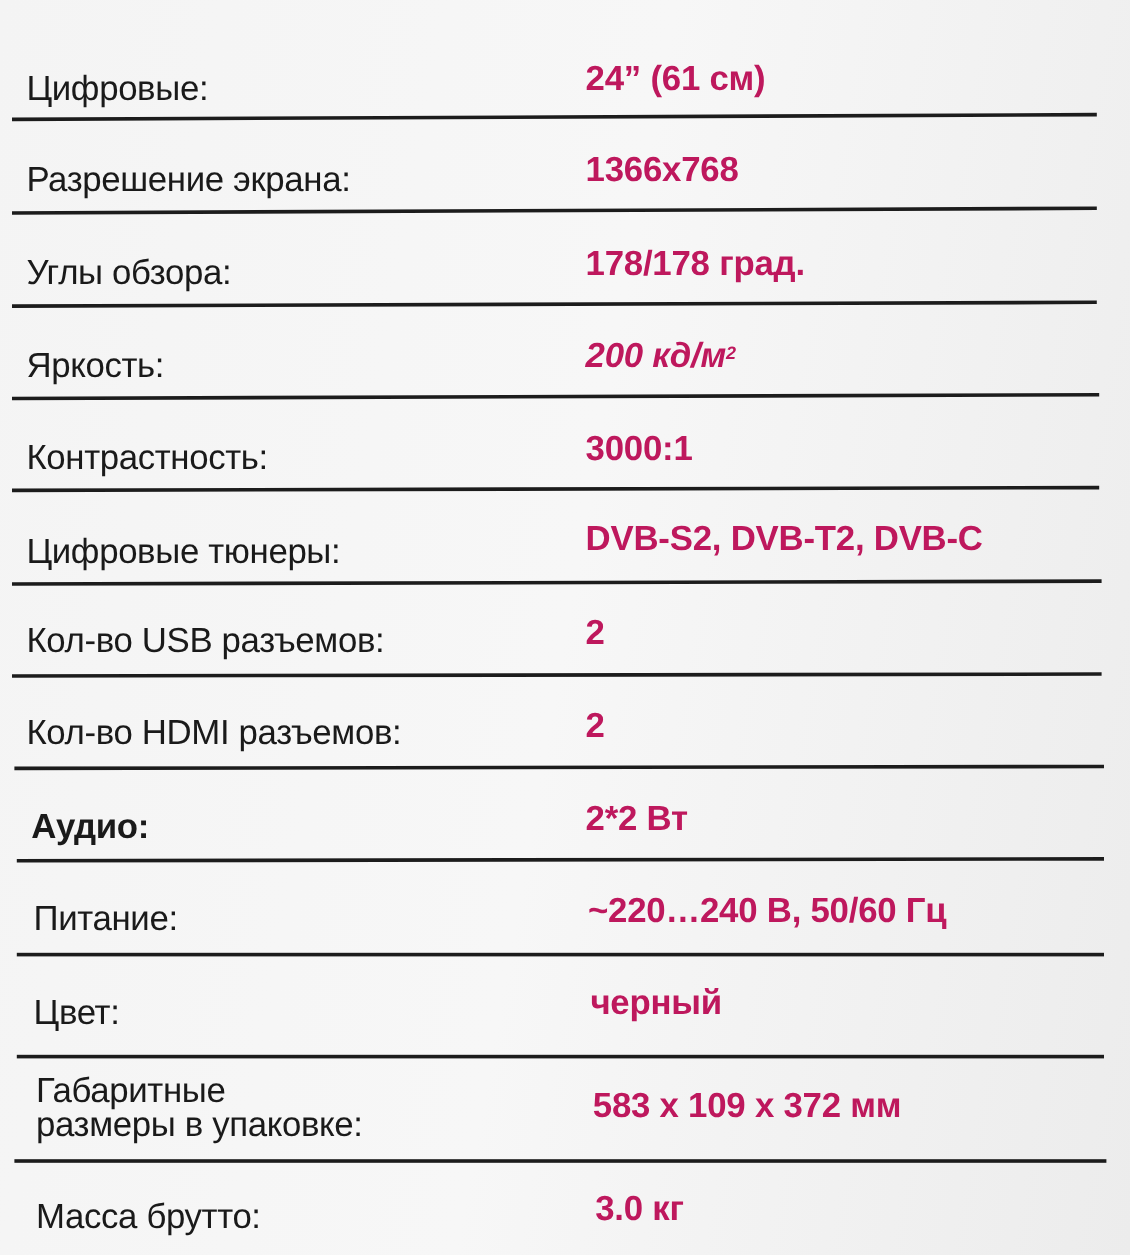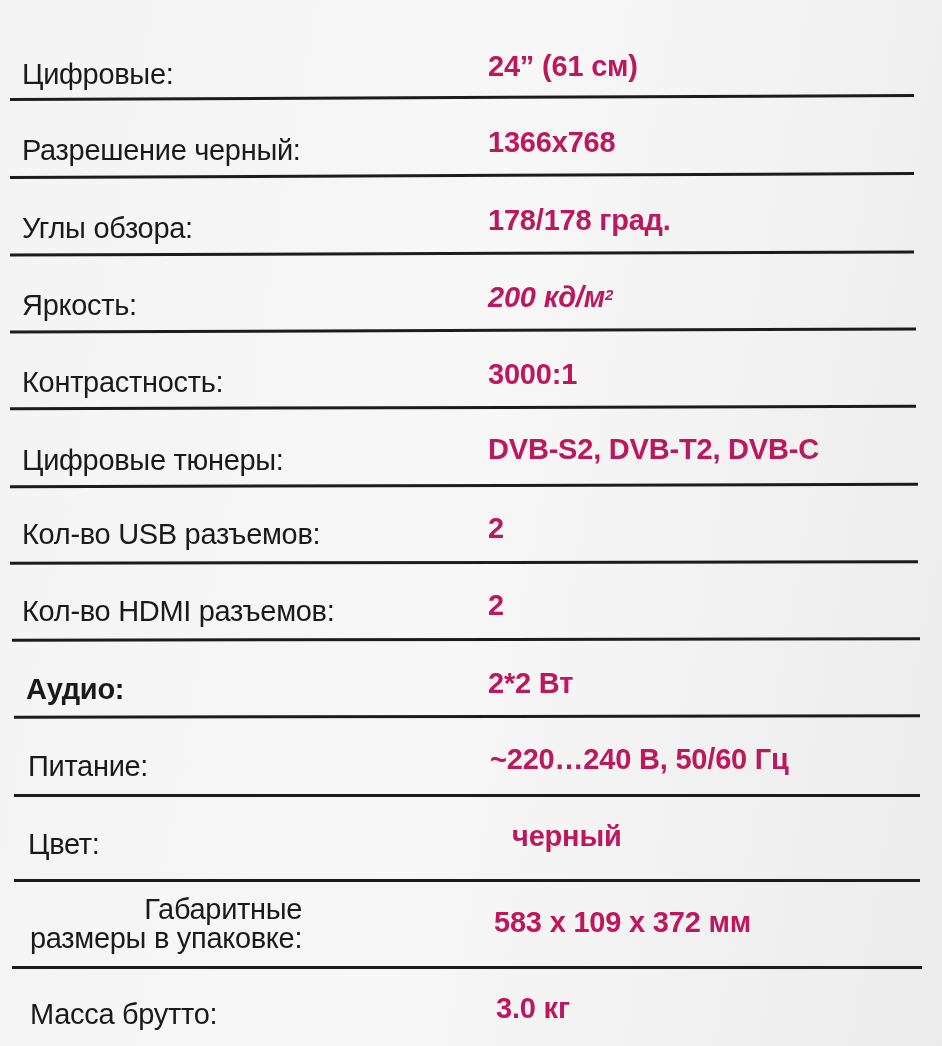--- a/index.html
+++ b/index.html
@@ -33,21 +33,21 @@
 
 <div>
 
   <div class="row">
     <span class="label" style="top:58px;">Цифровые:</span>
     <span class="value" style="top:50px;">24” (61 см)</span>
   </div>
   <div class="rule" style="top:96px; left:10px; width:904px; transform:rotate(-0.25deg);"></div>
 
   <div class="row">
-    <span class="label" style="top:134px;">Разрешение черный:</span>
+    <span class="label" style="top:134px;">Разрешение экрана:</span>
     <span class="value" style="top:126px;">1366x768</span>
   </div>
   <div class="rule" style="top:174px; left:10px; width:904px; transform:rotate(-0.25deg);"></div>
 
   <div class="row">
     <span class="label" style="top:212px;">Углы обзора:</span>
     <span class="value" style="top:204px;">178/178 град.</span>
   </div>
   <div class="rule" style="top:252px; left:10px; width:904px; transform:rotate(-0.2deg);"></div>
 
@@ -88,26 +88,26 @@
   <div class="rule" style="top:715px; left:14px; width:906px; transform:rotate(-0.1deg);"></div>
 
   <div class="row">
     <span class="label" style="top:750px; left:28px;">Питание:</span>
     <span class="value" style="top:743px; left:490px;">~220…240 В, 50/60 Гц</span>
   </div>
   <div class="rule" style="top:794px; left:14px; width:906px;"></div>
 
   <div class="row">
     <span class="label" style="top:828px; left:28px;text-align:center;">Цвет:</span>
-    <span class="value" style="top:820px; left:512px;">черный</span>
+    <span class="value" style="top:820px; left:492px;">черный</span>
   </div>
   <div class="rule" style="top:879px; left:14px; width:906px;"></div>
 
   <div class="row">
-    <span class="label" style="top:895px; left:30px; line-height:29px;text-align:right;"><span>Габаритные</span><br><span>размеры в упаковке:</span></span>
+    <span class="label" style="top:895px; left:30px; line-height:29px;"><span>Габаритные</span><br><span>размеры в упаковке:</span></span>
     <span class="value" style="top:906px; left:494px;">583 x 109 x 372 мм</span>
   </div>
   <div class="rule" style="top:966px; left:12px; width:910px;"></div>
 
   <div class="row">
     <span class="label" style="top:998px; left:30px;">Масса брутто:</span>
     <span class="value" style="top:992px; left:496px;">3.0 кг</span>
   </div>
 
 </div>

